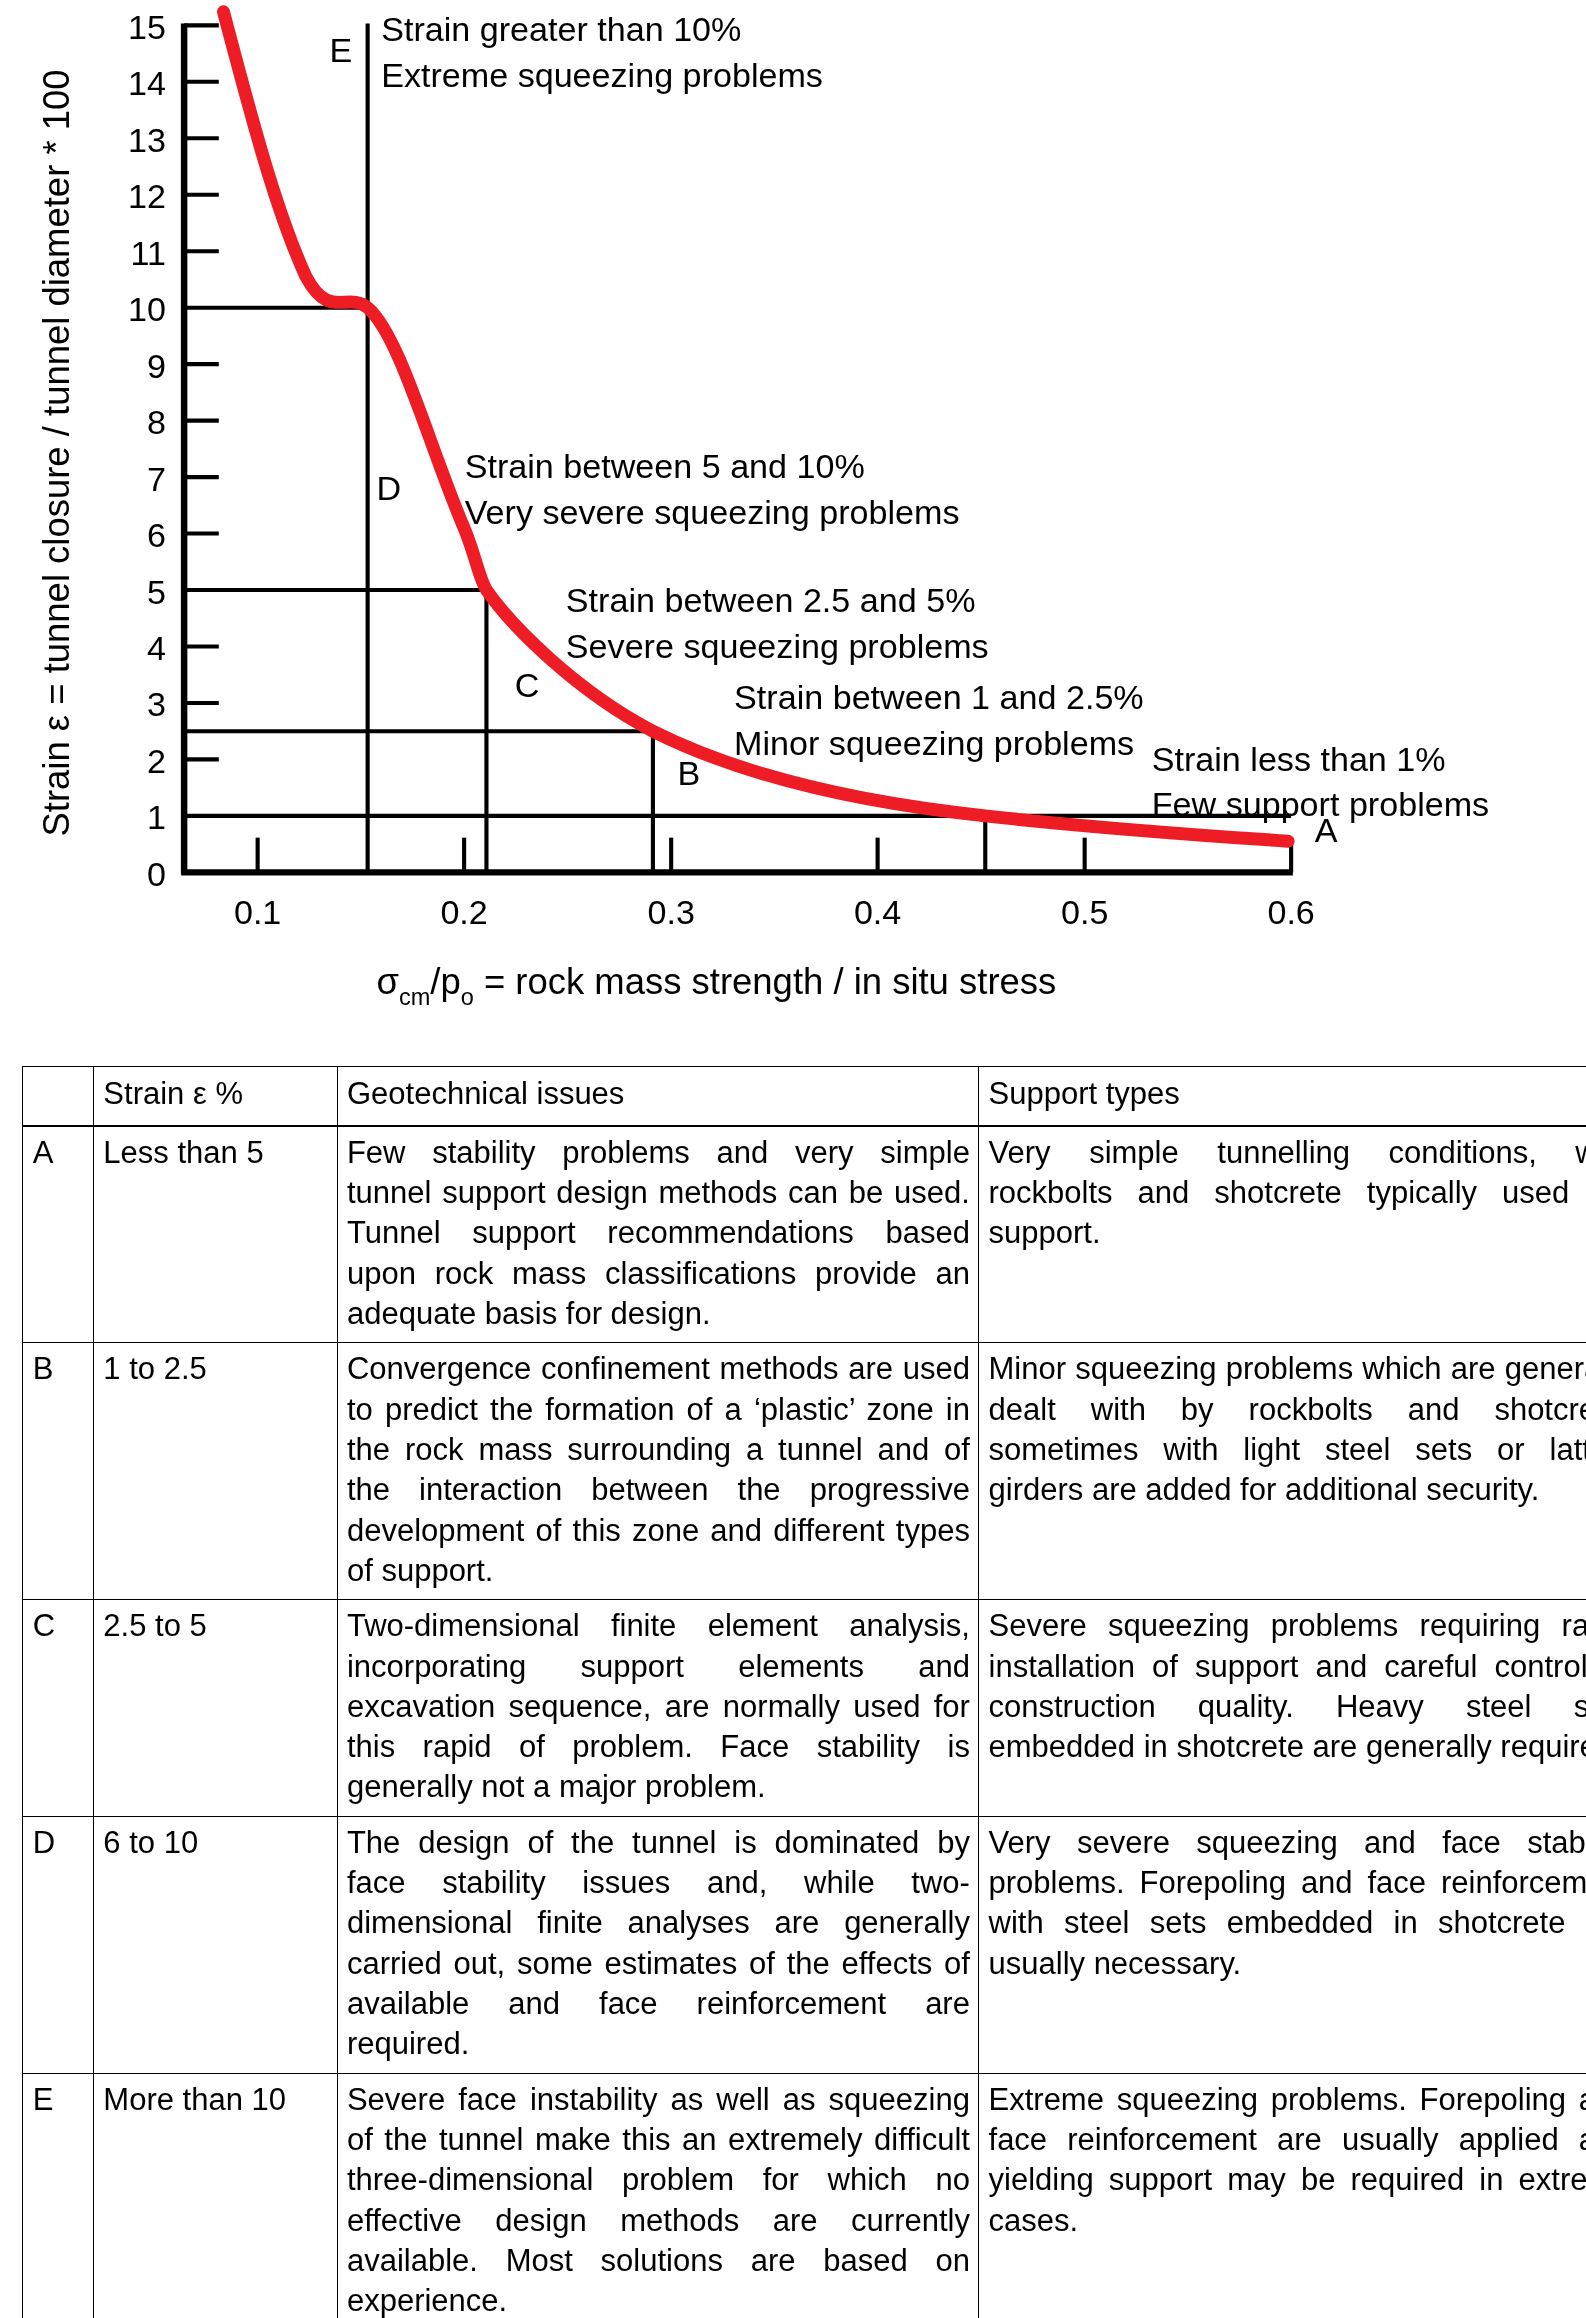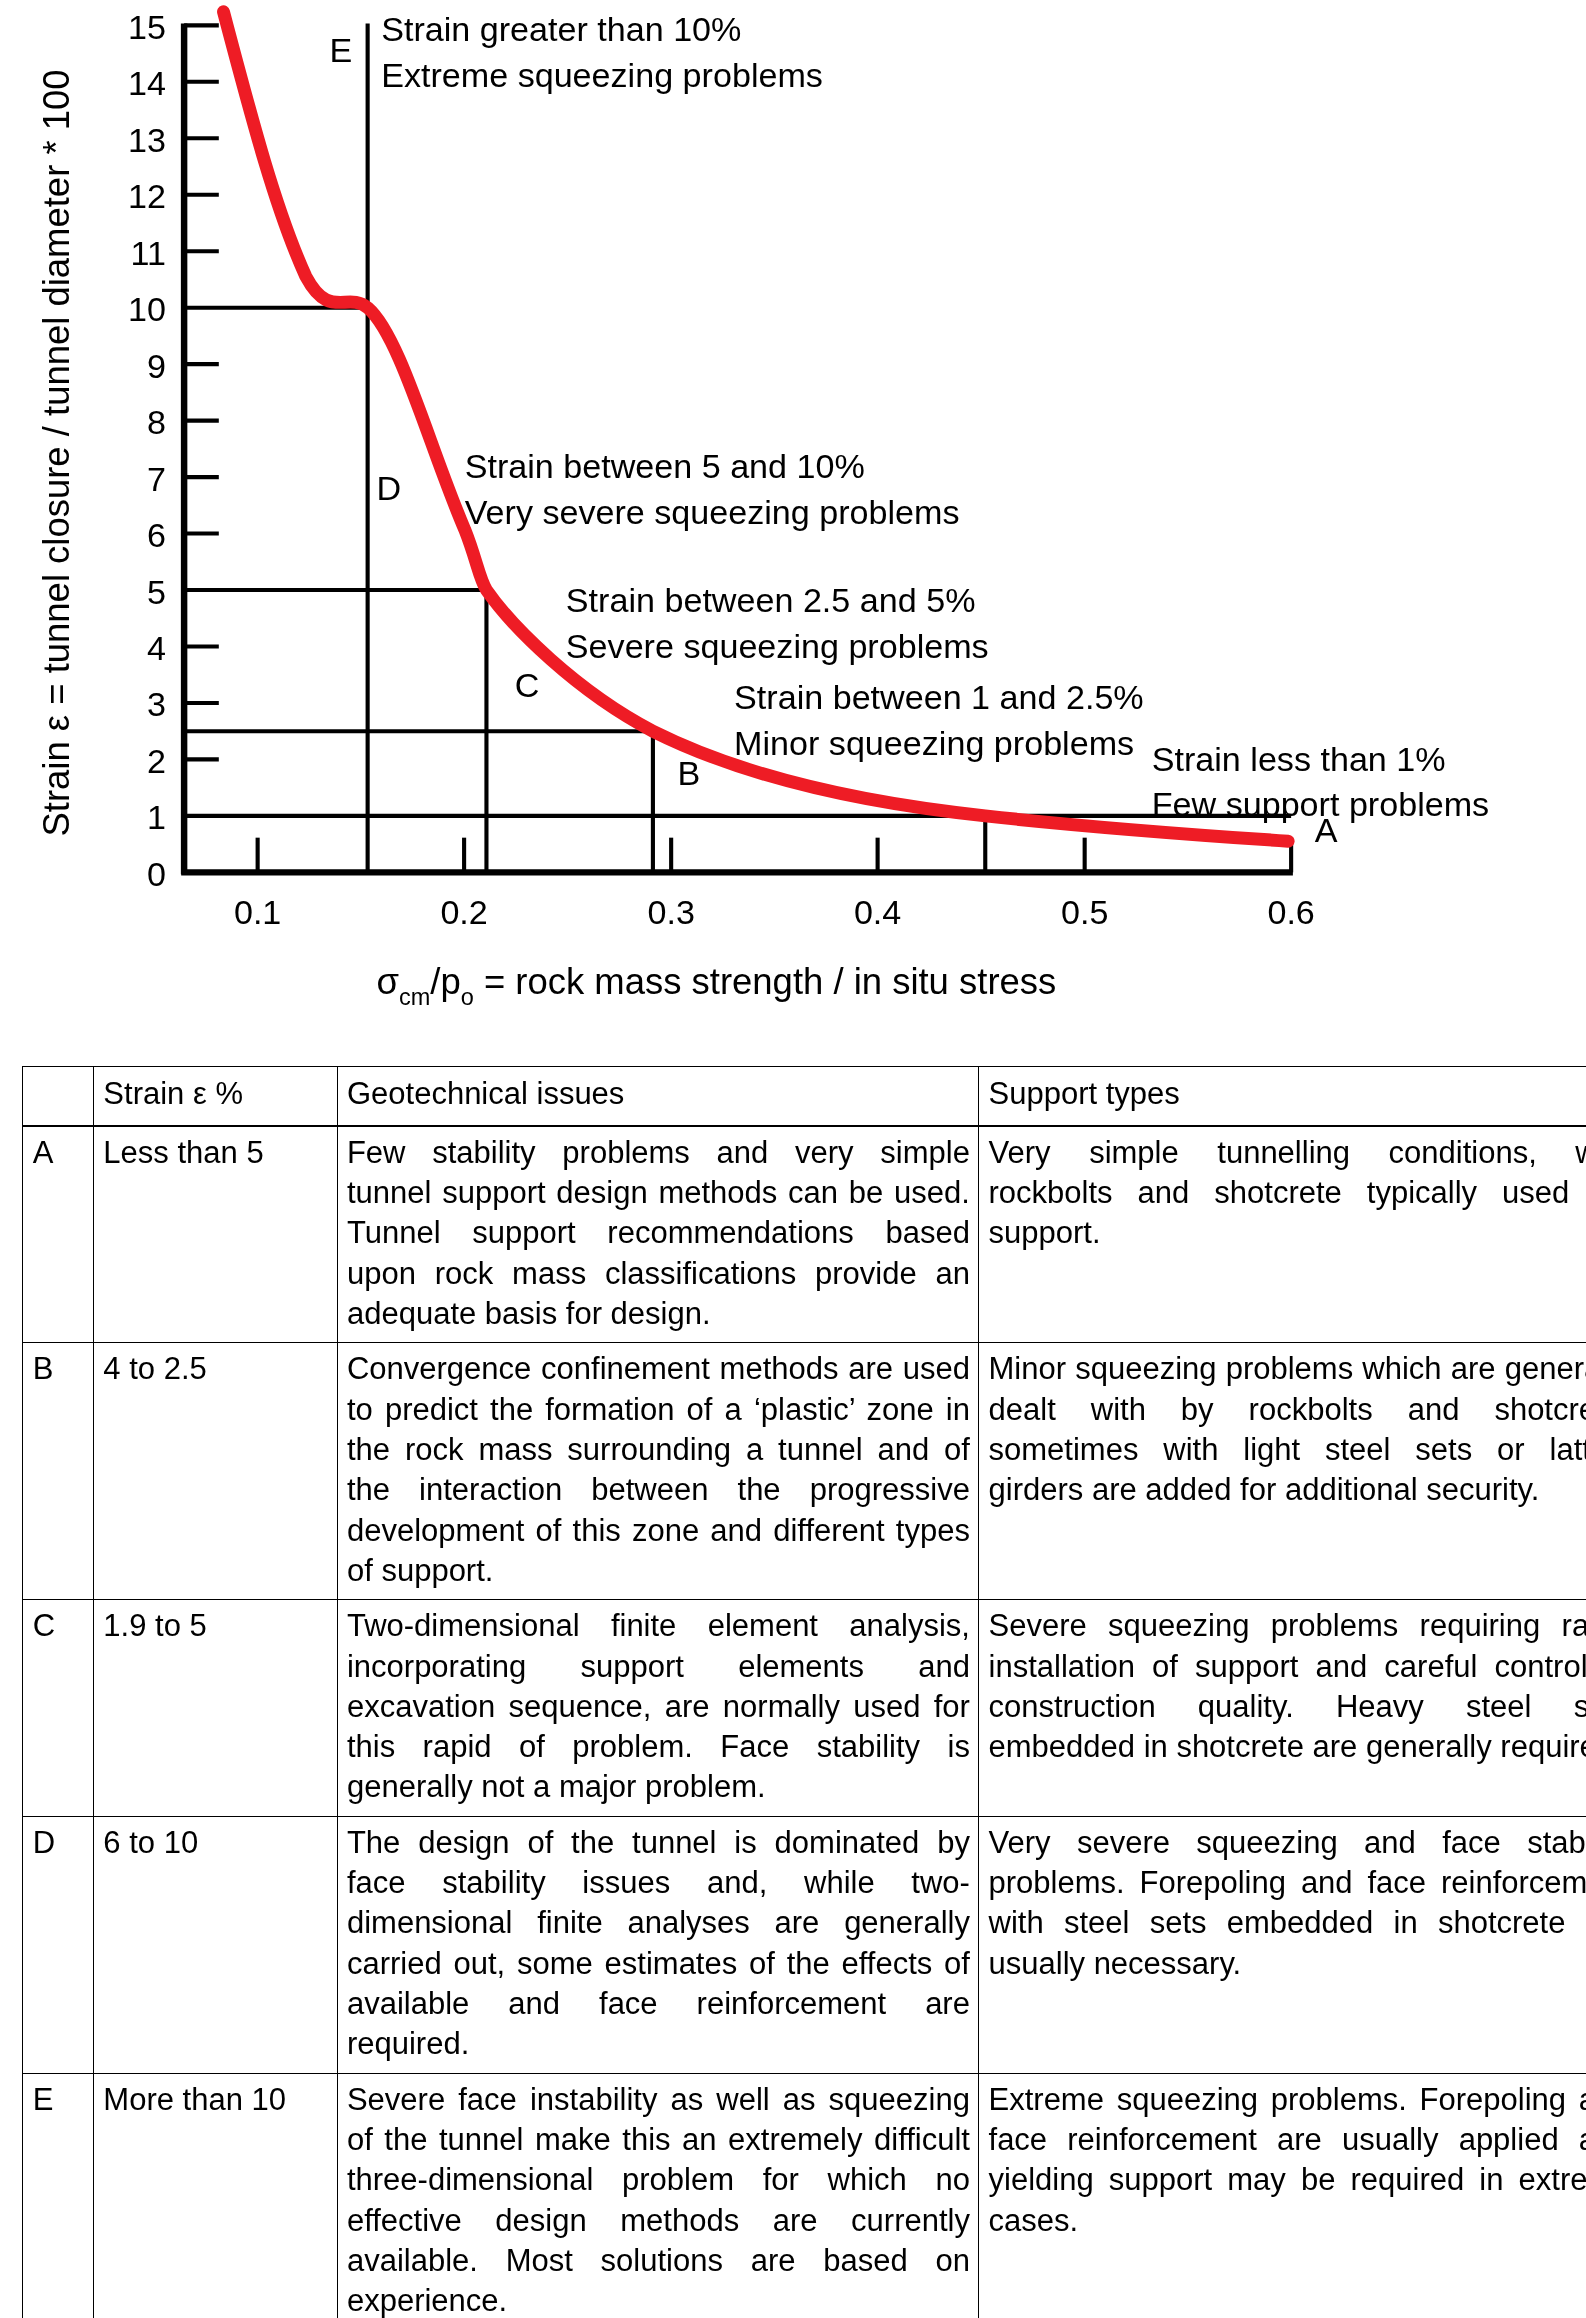--- a/index.html
+++ b/index.html
@@ -222,27 +222,27 @@
     </thead>
     <tbody id="table-body">
         <tr>
           <td class="col-key">A</td>
           <td class="col-strain">Less than 5</td>
           <td class="col-geo">Few stability problems and very simple tunnel support design methods can be used. Tunnel support recommendations based upon rock mass classifications provide an adequate basis for design.</td>
           <td class="col-sup">Very simple tunnelling conditions, with rockbolts and shotcrete typically used for support.</td>
         </tr>
         <tr>
           <td class="col-key">B</td>
-          <td class="col-strain">4 to 2.5</td>
+          <td class="col-strain">1 to 2.5</td>
           <td class="col-geo">Convergence confinement methods are used to predict the formation of a ‘plastic’ zone in the rock mass surrounding a tunnel and of the interaction between the progressive development of this zone and different types of support.</td>
           <td class="col-sup">Minor squeezing problems which are generally dealt with by rockbolts and shotcrete; sometimes with light steel sets or lattice girders are added for additional security.</td>
         </tr>
         <tr>
           <td class="col-key">C</td>
-          <td class="col-strain">1.9 to 5</td>
+          <td class="col-strain">2.5 to 5</td>
           <td class="col-geo">Two-dimensional finite element analysis, incorporating support elements and excavation sequence, are normally used for this rapid of problem. Face stability is generally not a major problem.</td>
           <td class="col-sup">Severe squeezing problems requiring rapid installation of support and careful control of construction quality. Heavy steel sets embedded in shotcrete are generally required.</td>
         </tr>
         <tr>
           <td class="col-key">D</td>
           <td class="col-strain">6 to 10</td>
           <td class="col-geo">The design of the tunnel is dominated by face stability issues and, while two-dimensional finite analyses are generally carried out, some estimates of the effects of available and face reinforcement are required.</td>
           <td class="col-sup">Very severe squeezing and face stability problems. Forepoling and face reinforcement  with steel sets embedded in shotcrete are usually necessary.</td>
         </tr>
         <tr>

